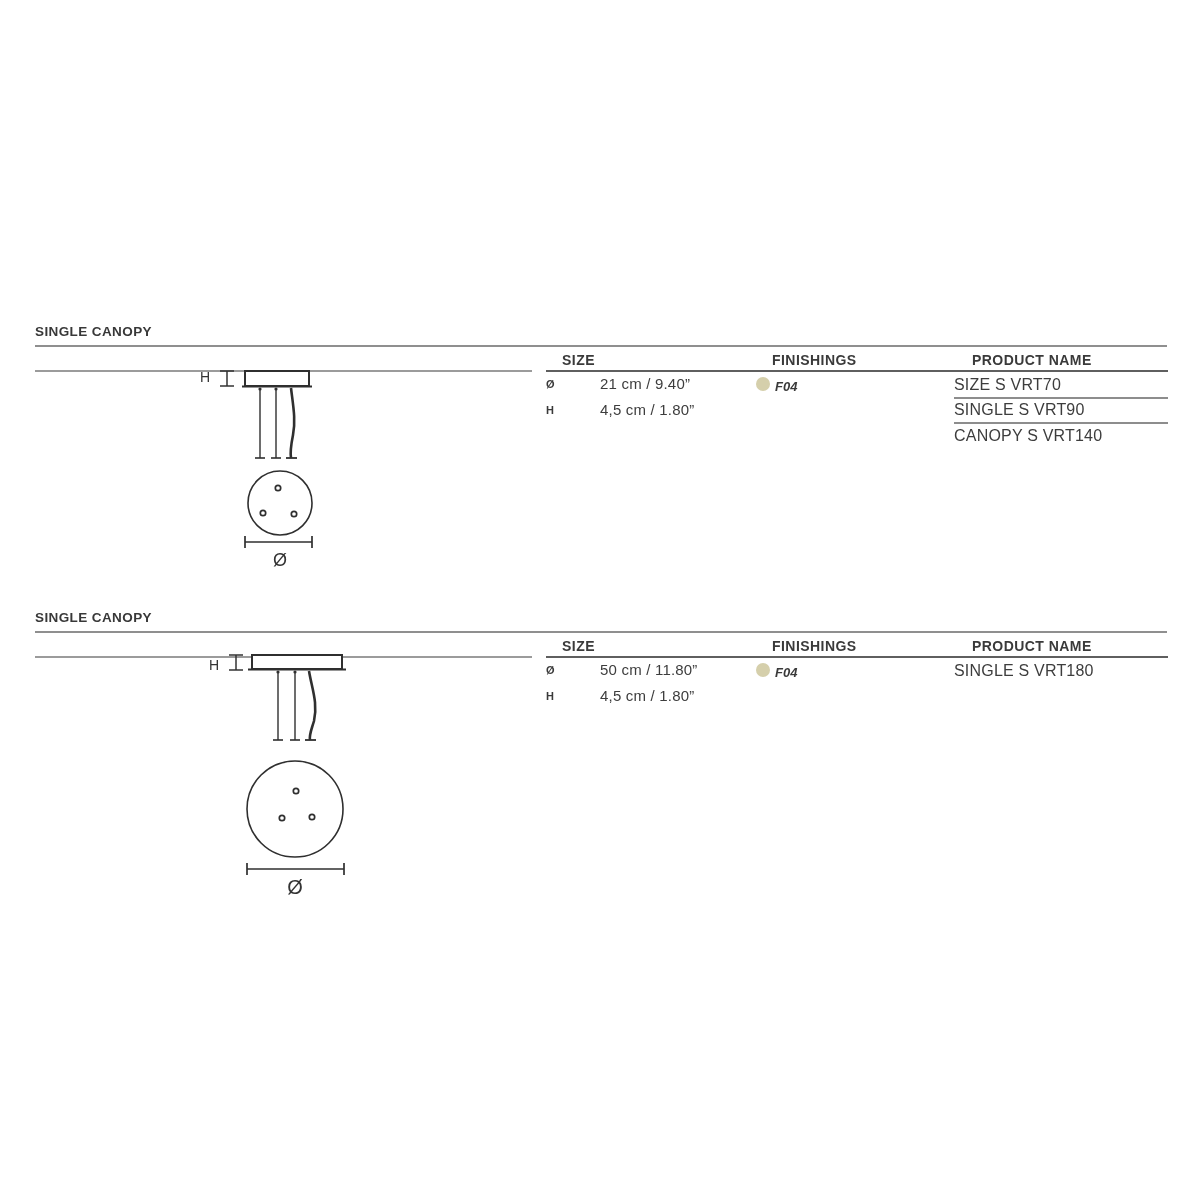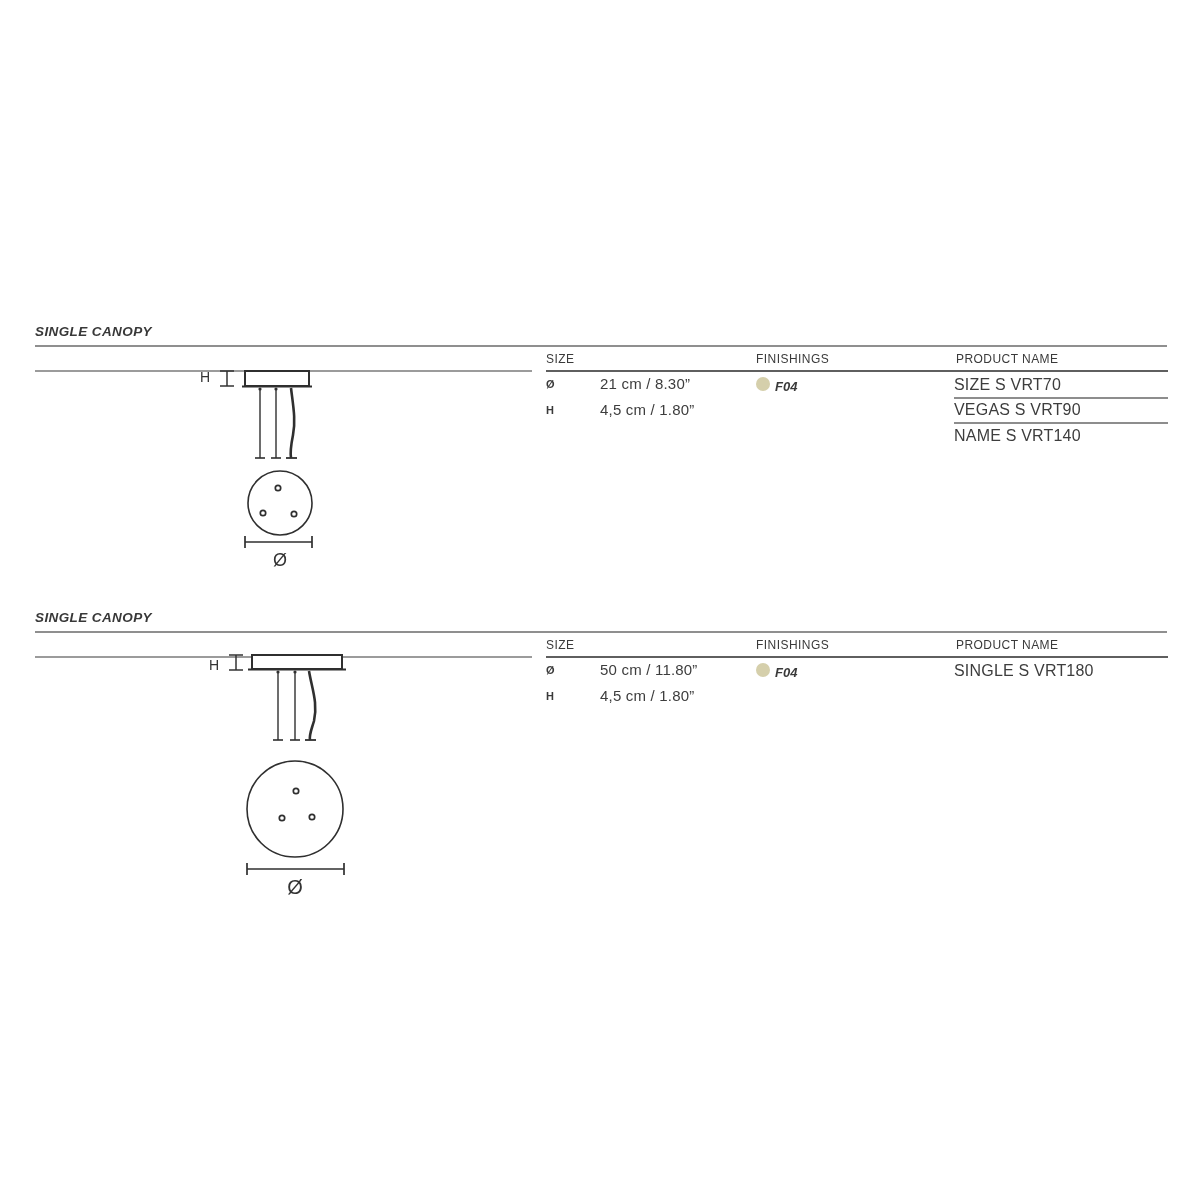--- a/index.html
+++ b/index.html
@@ -7,28 +7,27 @@
     width: 1200px; height: 1200px; position: relative;
     background: #ffffff;
     font-family: "Liberation Sans", sans-serif;
     color: #3d3d3d;
     overflow: hidden;
   }
   .section-title {
     position: absolute; left: 35px;
     font-size: 13.5px; font-weight: bold; letter-spacing: .4px; color: #383838;
     line-height: 1;
-    font-style: italic;
   }
   .title-rule { position: absolute; left: 35px; width: 1132px; height: 2px; background: #8f8f8f; }
   .ceiling-line { position: absolute; left: 35px; width: 497px; height: 2px; background: #9b9b9b; }
   .hdr-line { position: absolute; left: 546px; width: 622px; height: 2px; background: #5f5f5f; }
   .col-hdr {
-    position: absolute; font-size: 12px; font-weight: normal; letter-spacing: .45px;
-    color: #3a3a3a; line-height: 1;
+    position: absolute; font-size: 14px; font-weight: bold; letter-spacing: .45px;
+    color: #3a3a3a; line-height: 1; margin-left: 16px;
   }
   .row-label {
     position: absolute; left: 546px; font-size: 11px; font-weight: bold;
     color: #3a3a3a; line-height: 1;
   }
   .row-val {
     position: absolute; left: 600px; font-size: 15px; letter-spacing: .2px;
     color: #3d3d3d; line-height: 1;
   }
   .product {
@@ -92,32 +91,32 @@
 
   <g stroke="#2f2f2f" stroke-width="1.7">
     <line x1="55" y1="182" x2="122" y2="182"></line>
     <line x1="55" y1="176" x2="55" y2="188"></line>
     <line x1="122" y1="176" x2="122" y2="188"></line>
   </g>
   <text x="90" y="206" font-size="18" text-anchor="middle">Ø</text>
 </svg>
 
 <div class="row-label" style="top:379px">Ø</div>
-<div class="row-val" style="top:376px">21 cm / 8.30”</div>
+<div class="row-val" style="top:376px">21 cm / 9.40”</div>
 <div class="row-label" style="top:405px">H</div>
 <div class="row-val" style="top:402px">4,5 cm / 1.80”</div>
 
 <div class="swatch" style="top: 377px; background: rgb(213, 207, 171);"></div>
 <div class="finish-code" style="top:380px">F04</div>
 
 <div class="product" style="top:377px">SIZE S VRT70</div>
 <div class="prod-line" style="top:397px"></div>
-<div class="product" style="top:402px">VEGAS S VRT90</div>
+<div class="product" style="top:402px">SINGLE S VRT90</div>
 <div class="prod-line" style="top:422px"></div>
-<div class="product" style="top:428px">NAME S VRT140</div>
+<div class="product" style="top:428px">CANOPY S VRT140</div>
 
 <div class="section-title" style="top:611px">SINGLE CANOPY</div>
 <div class="title-rule" style="top:631px"></div>
 
 <div class="col-hdr" style="left:546px; top:639px">SIZE</div>
 <div class="col-hdr" style="left:756px; top:639px">FINISHINGS</div>
 <div class="col-hdr" style="left:956px; top:639px">PRODUCT NAME</div>
 
 <div class="ceiling-line" style="top:656px"></div>
 <div class="hdr-line" style="top:656px"></div>

